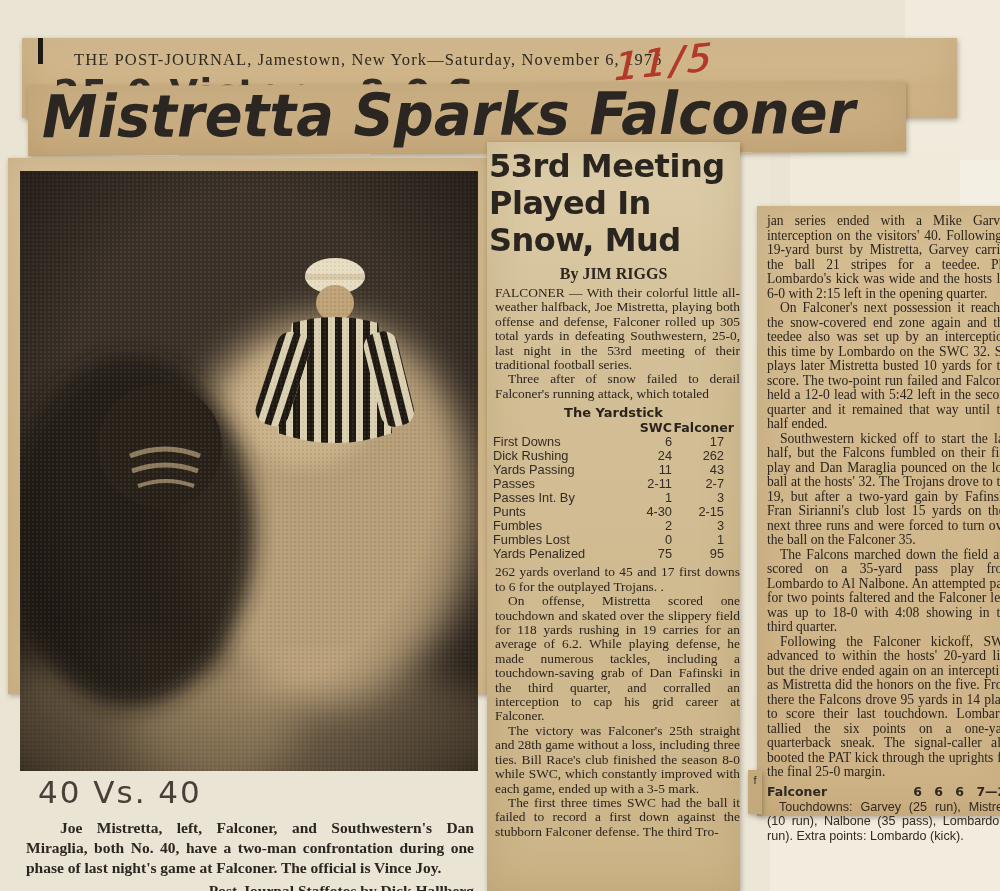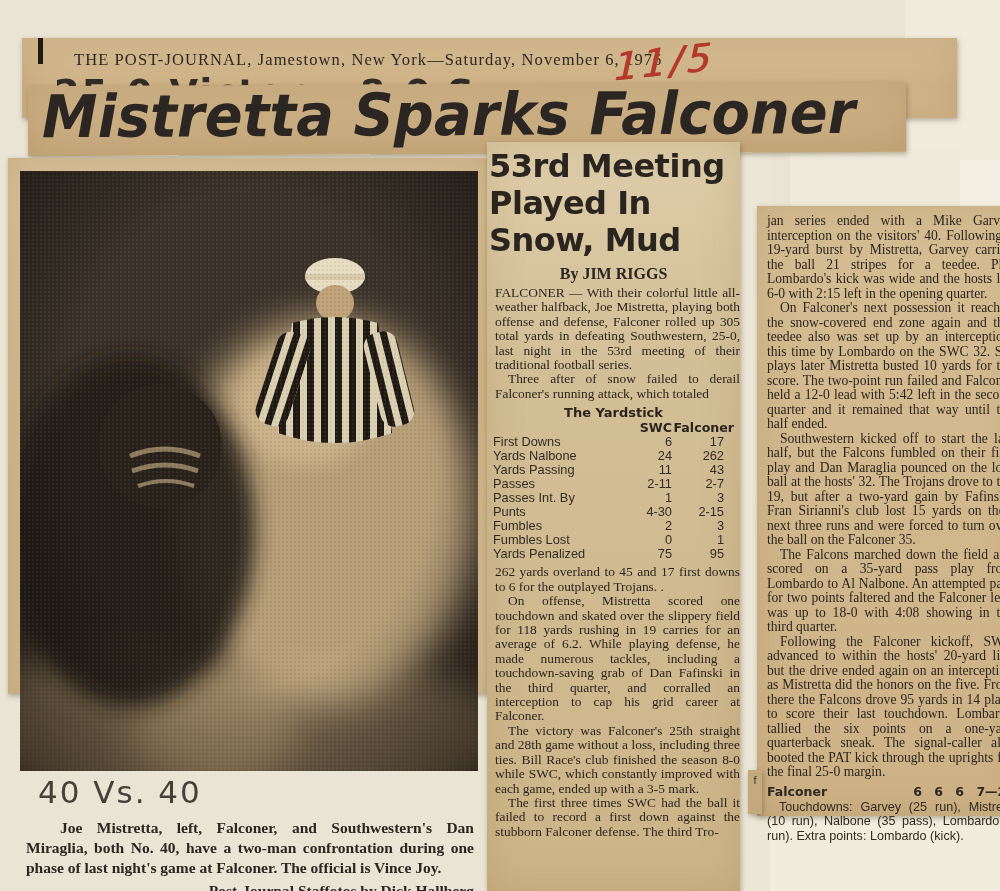--- a/index.html
+++ b/index.html
@@ -216,21 +216,21 @@
       <span class="yh1">SWC</span>
       <span class="yh2">Falconer</span>
     </div>
     <div id="yardstick-rows">
         <div class="yrow">
           <span class="ylabel">First Downs</span>
           <span class="yv1">6</span>
           <span class="yv2">17</span>
         </div>
         <div class="yrow">
-          <span class="ylabel">Yards Nalbone</span>
+          <span class="ylabel">Dick Rushing</span>
           <span class="yv1">24</span>
           <span class="yv2">262</span>
         </div>
         <div class="yrow">
           <span class="ylabel">Yards Passing</span>
           <span class="yv1">11</span>
           <span class="yv2">43</span>
         </div>
         <div class="yrow">
           <span class="ylabel">Passes</span>

